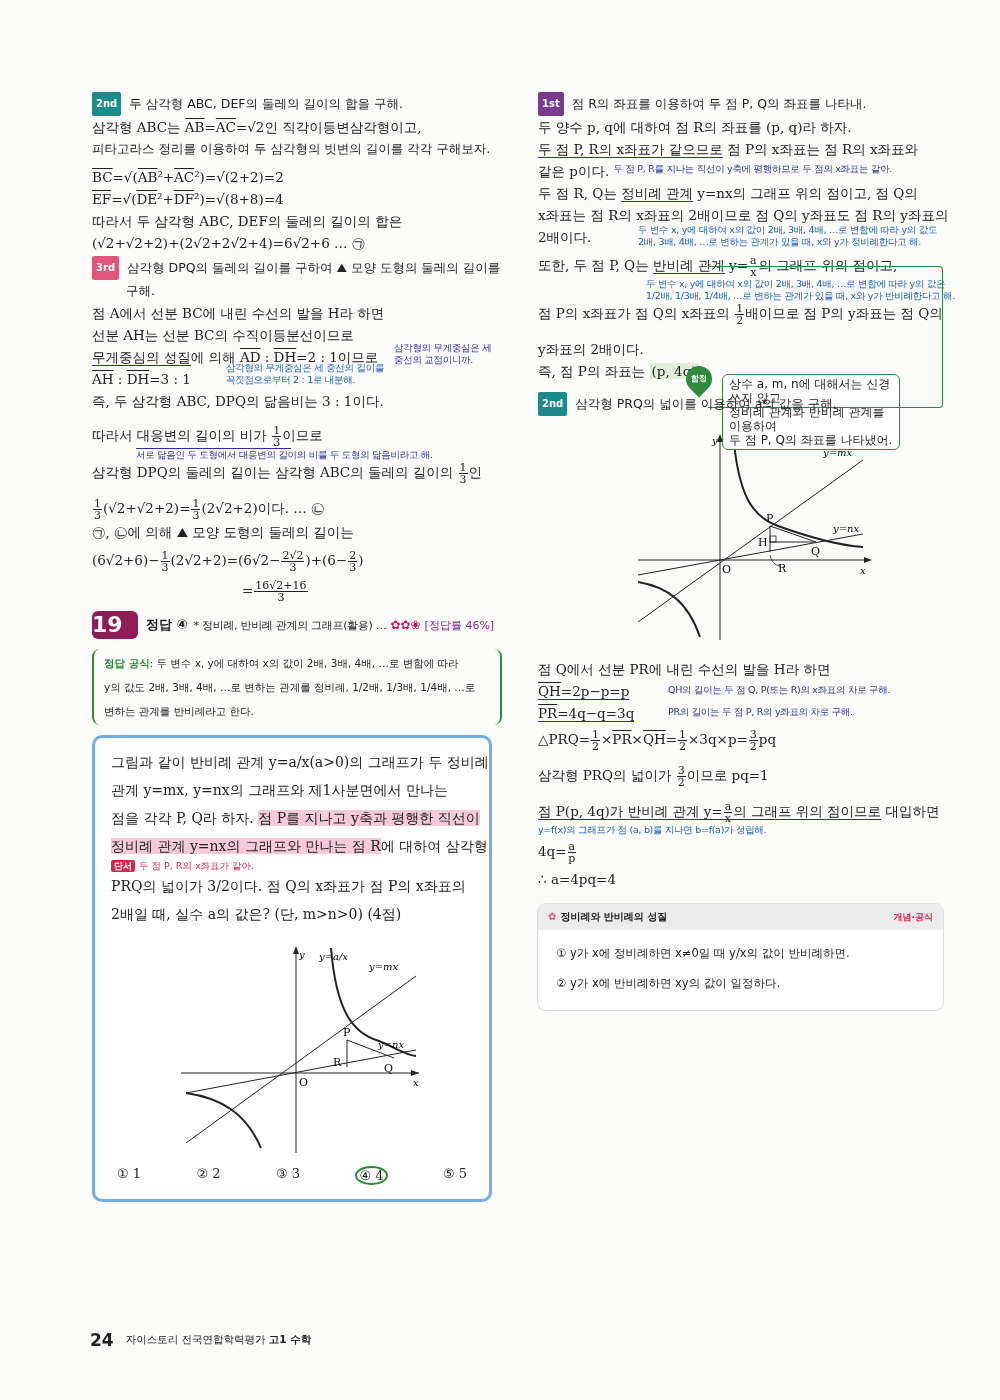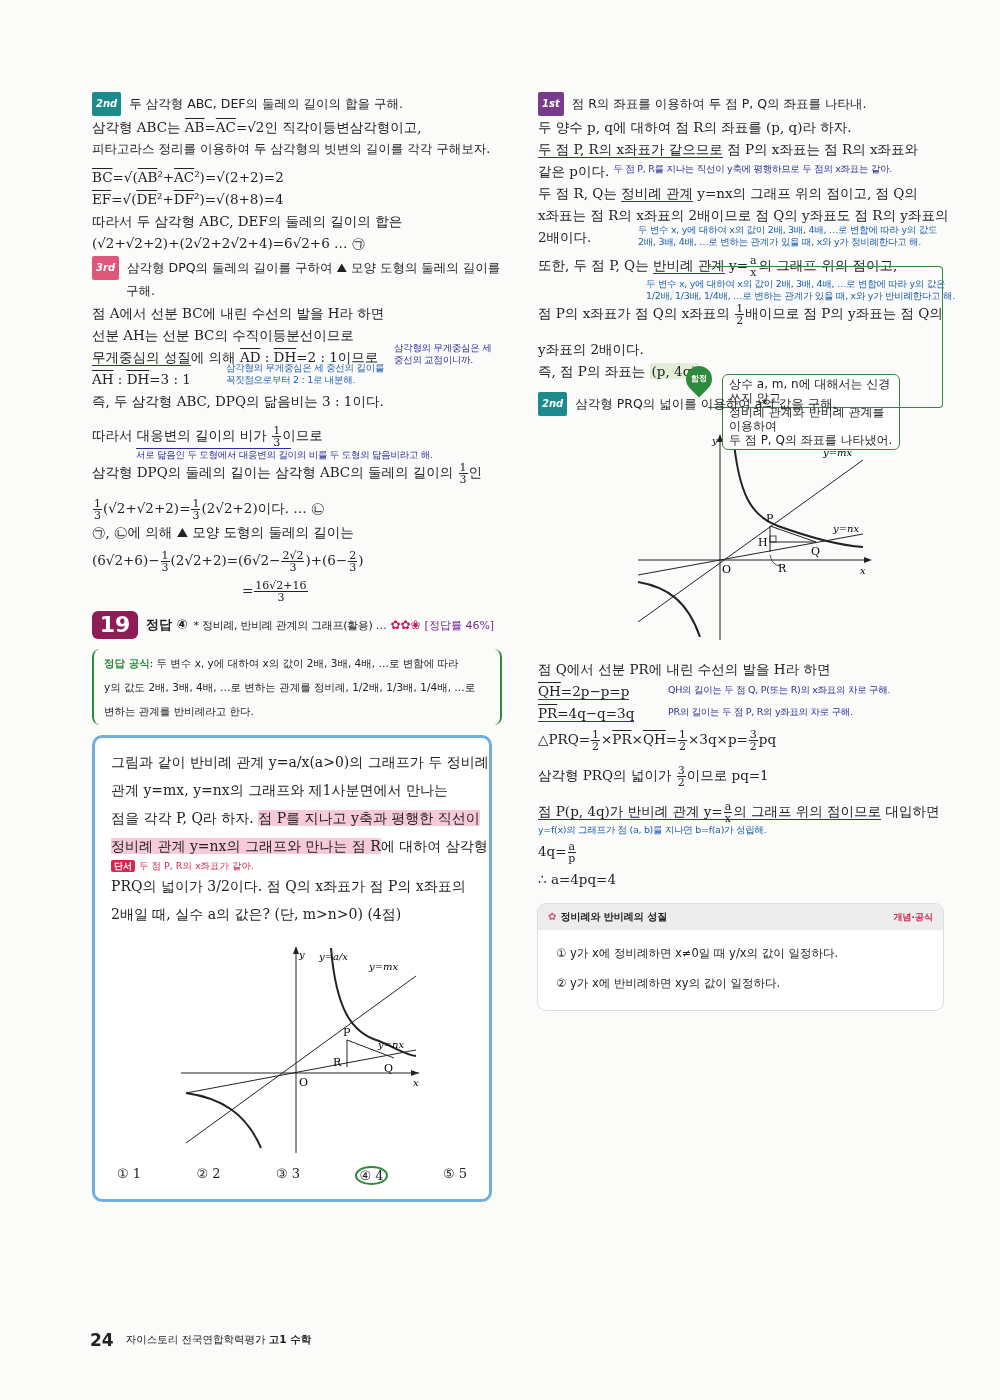--- a/index.html
+++ b/index.html
@@ -4,37 +4,37 @@
 <style>
   * { box-sizing: border-box; margin: 0; padding: 0; }
   html, body { width: 1000px; height: 1400px; background: #fbfbfa; overflow: hidden; }
   body { font-family: "DejaVu Serif", "Liberation Serif", serif; color: #222; position: relative; }
   .col { position: absolute; top: 92px; }
   .left { left: 92px; width: 410px; }
   .right { left: 538px; width: 405px; }
   .line { font-size: 13.5px; line-height: 22px; white-space: nowrap; position: relative; }
   .sans { font-family: "DejaVu Sans", "Liberation Sans", sans-serif; }
   .small { font-size: 12.5px; }
-  .step { display: inline-block; font-family: "DejaVu Sans", sans-serif; font-size: 10px; font-weight: bold; color: #fff; padding: 1px 4px; border-radius: 2px; margin-right: 8px; vertical-align: 1px; font-style: italic; }
+  .step { display: inline-block; font-family: "DejaVu Sans", sans-serif; font-size: 10px; font-weight: bold; color: #fff; padding: 1px 4px; border-radius: 2px; margin-right: 8px; vertical-align: 1px; }
   .step.teal { background: #1d8b8b; }
   .step.pink { background: #e0567a; text-align: center; }
   .step.violet { background: #7a3b8e; }
   .note { font-family: "DejaVu Sans", sans-serif; font-size: 9.5px; color: #2c2f9a; line-height: 12px; white-space: nowrap; letter-spacing: -0.3px; }
   .note.blue { color: #1d5fb0; }
   .ul { border-bottom: 1.5px solid #2c2f9a; }
   .ov { text-decoration: overline; }
   .frac { display: inline-block; vertical-align: middle; text-align: center; font-size: 11px; line-height: 11px; margin: 0 1px; }
   .frac .n { display: block; border-bottom: 1px solid #222; padding: 0 1px; }
   .frac .d { display: block; }
   .sp-sm { height: 6px; }
   .sp-md { height: 12px; }
 
   
   .qhead { display: flex; align-items: center; margin-top: 8px; }
-  .qnum { background: #8e1c57; color: #fff; font-family: "DejaVu Sans", sans-serif; font-size: 22px; font-weight: bold; width: 46px; height: 28px; border-radius: 6px; text-align: center; line-height: 28px; }
+  .qnum { background: #8e1c57; color: #fff; font-family: "DejaVu Sans", sans-serif; font-size: 22px; font-weight: bold; width: 46px; height: 28px; border-radius: 6px; text-align: left; line-height: 28px; }
   .qans { font-family: "DejaVu Sans", sans-serif; font-weight: bold; font-size: 13px; margin-left: 8px; }
   .qtopic { font-family: "DejaVu Sans", sans-serif; font-size: 11px; margin-left: 6px; letter-spacing: -0.3px; }
   .qstars { color: #c2185b; font-size: 12px; margin-left: 4px; }
   .qrate { font-family: "DejaVu Sans", sans-serif; font-size: 11px; color: #7a2a8f; margin-left: 4px; }
 
   .formula-box { margin-top: 10px; border-left: 2px solid #2e8a3c; border-right: 2px solid #2e8a3c; border-radius: 8px; padding: 2px 10px; font-family: "DejaVu Sans", sans-serif; font-size: 10.5px; line-height: 24px; }
   .formula-box .lbl { color: #2e8a3c; font-weight: bold; }
 
   .problem-box { margin-top: 10px; border: 3px solid #73aee0; border-radius: 10px; padding: 10px 16px 14px; background: #fff; width: 400px; }
   .problem-box .line { font-size: 14px; line-height: 28px; }
@@ -250,21 +250,21 @@
   <div class="note blue">y=f(x)의 그래프가 점 (a, b)를 지나면 b=f(a)가 성립해.</div>
   <div class="line" style="margin-top:4px;">4q=<span class="frac"><span class="n">a</span><span class="d">p</span></span></div>
   <div class="line" style="margin-top:4px;">∴ a=4pq=4</div>
 
   <div class="concept-box">
     <div class="concept-head">
       <span class="t"><span class="ic">✿</span><span>정비례와 반비례의 성질</span></span>
       <span class="tag">개념·공식</span>
     </div>
     <div class="concept-body">
-      <div>① y가 x에 정비례하면 x≠0일 때 y/x의 값이 일정하다.</div>
+      <div>① y가 x에 정비례하면 x≠0일 때 y/x의 값이 반비례하면.</div>
       <div>② y가 x에 반비례하면 xy의 값이 일정하다.</div>
     </div>
   </div>
 </div>
 
 <div class="footer">
   <span class="pg">24</span>
   <span class="bk"><span>자이스토리 전국연합학력평가</span> <b>고1 수학</b></span>
 </div>
 

